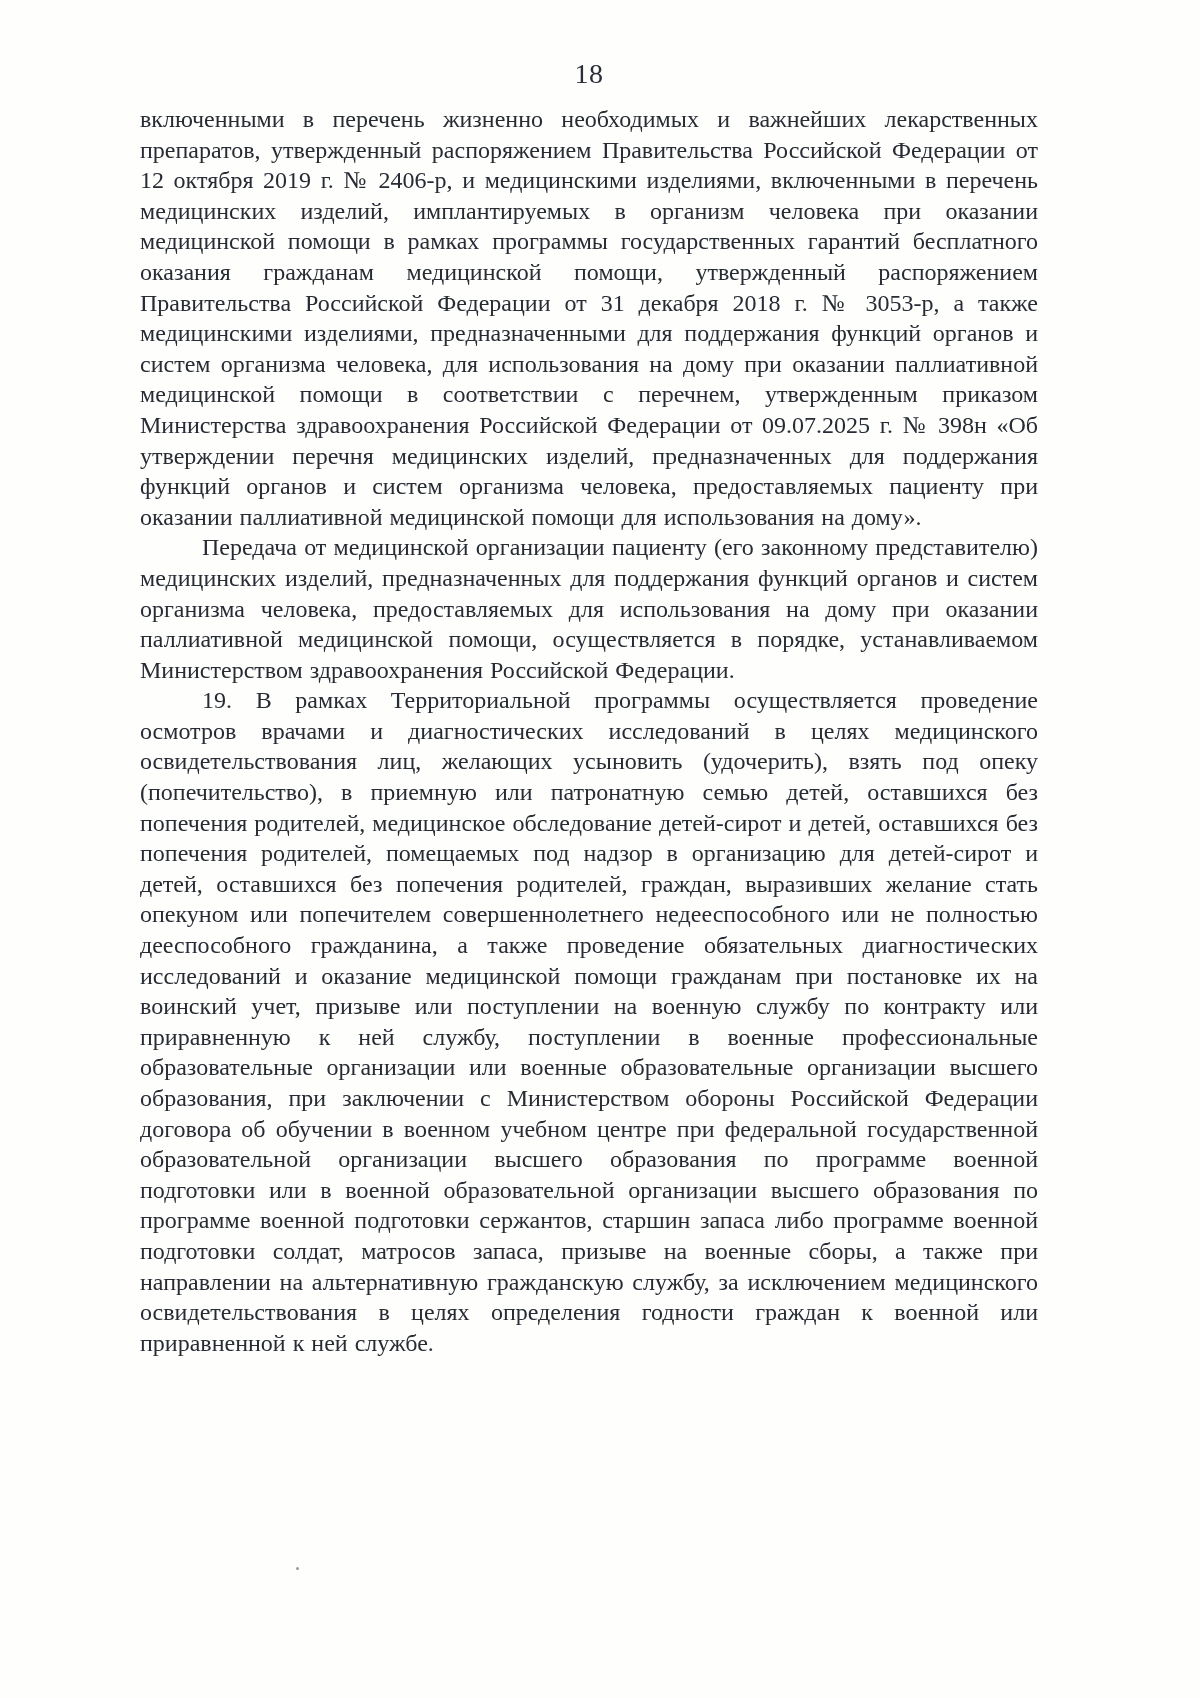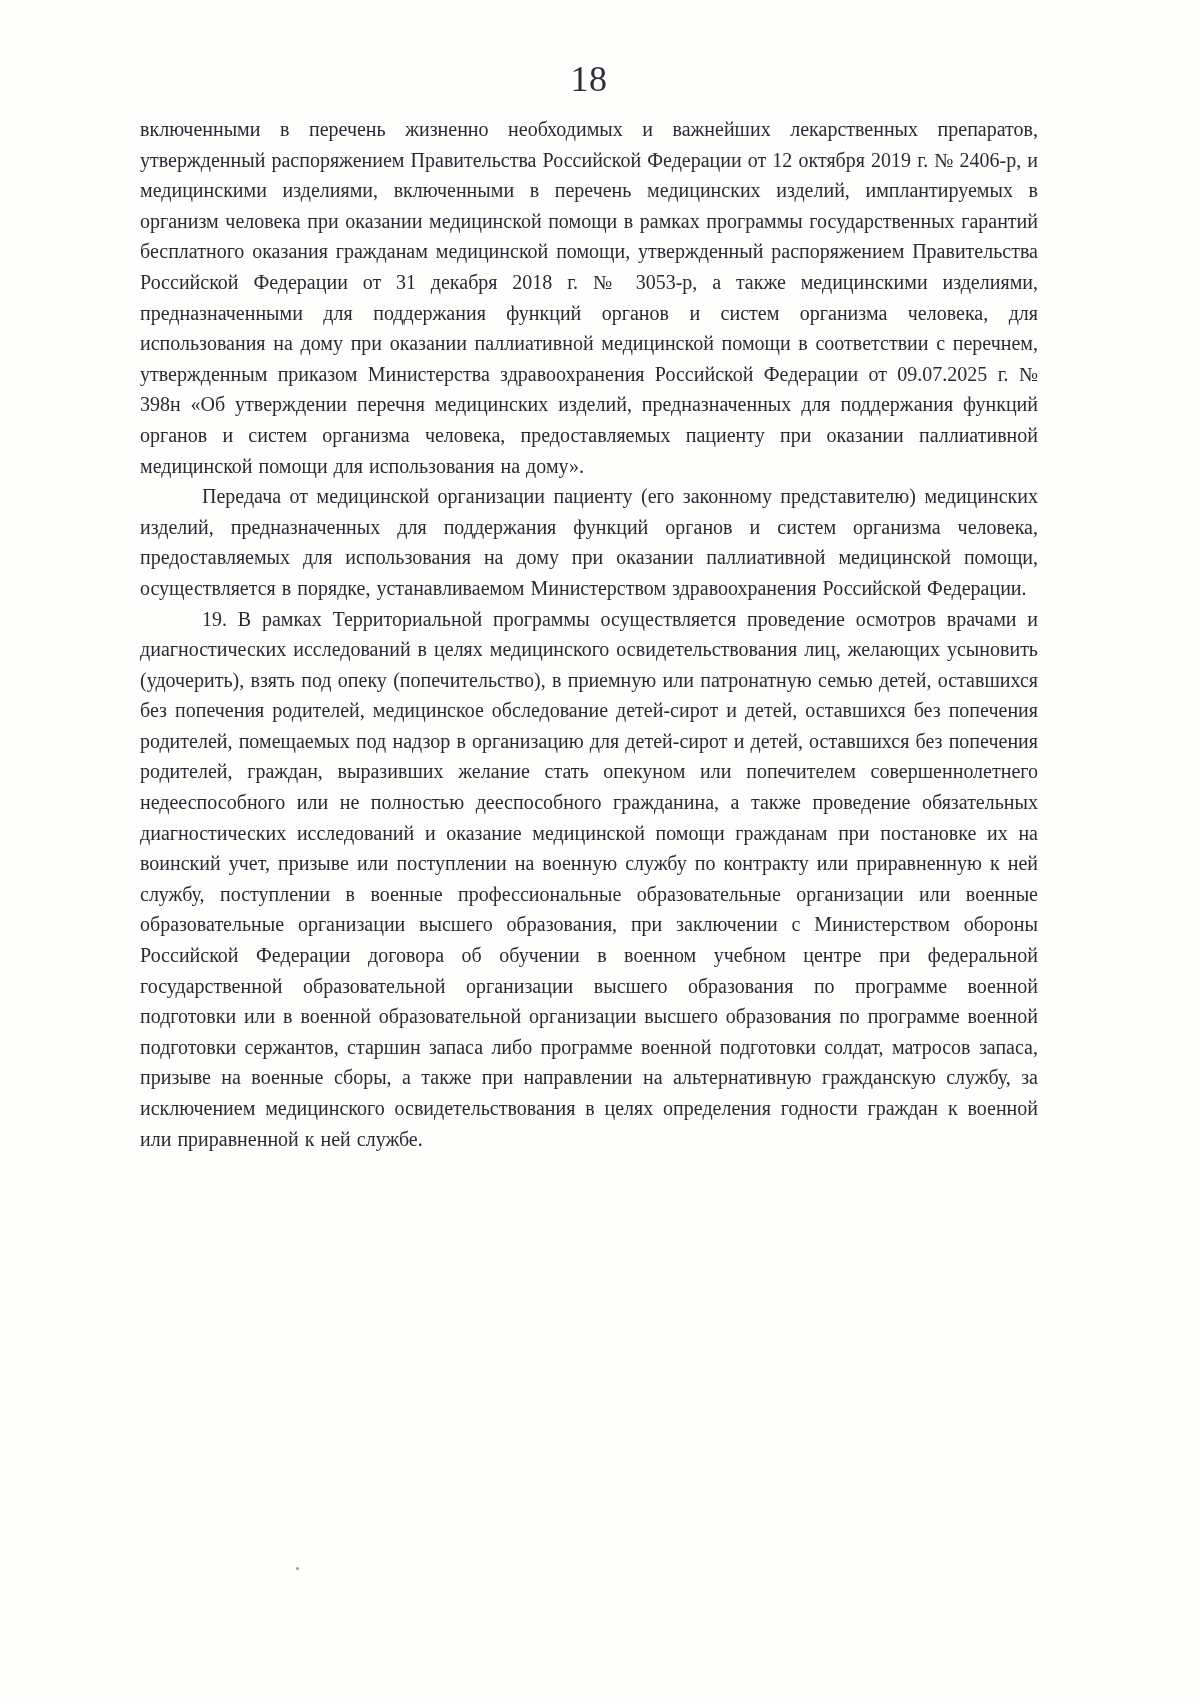--- a/index.html
+++ b/index.html
@@ -17,27 +17,27 @@
       position: relative;
       box-sizing: border-box;
       width: 1200px;
       height: 1698px;
       background: #fefefd;
       color: #272b33;
       padding: 58px 162px 0 140px;
     }
     .page-number {
       text-align: center;
-      font-size: 36px;
+      font-size: 28px;
       letter-spacing: 0.5px;
       margin-bottom: 14px;
       color: #2b2f38;
     }
     .body-text {
-      font-size: 20px;
+      font-size: 24px;
       line-height: 30.6px;
       text-align: justify;
       text-justify: inter-word;
       word-spacing: 1px;
     }
     .para {
       margin: 0;
       text-indent: 62px;
     }
     .para.no-indent {

